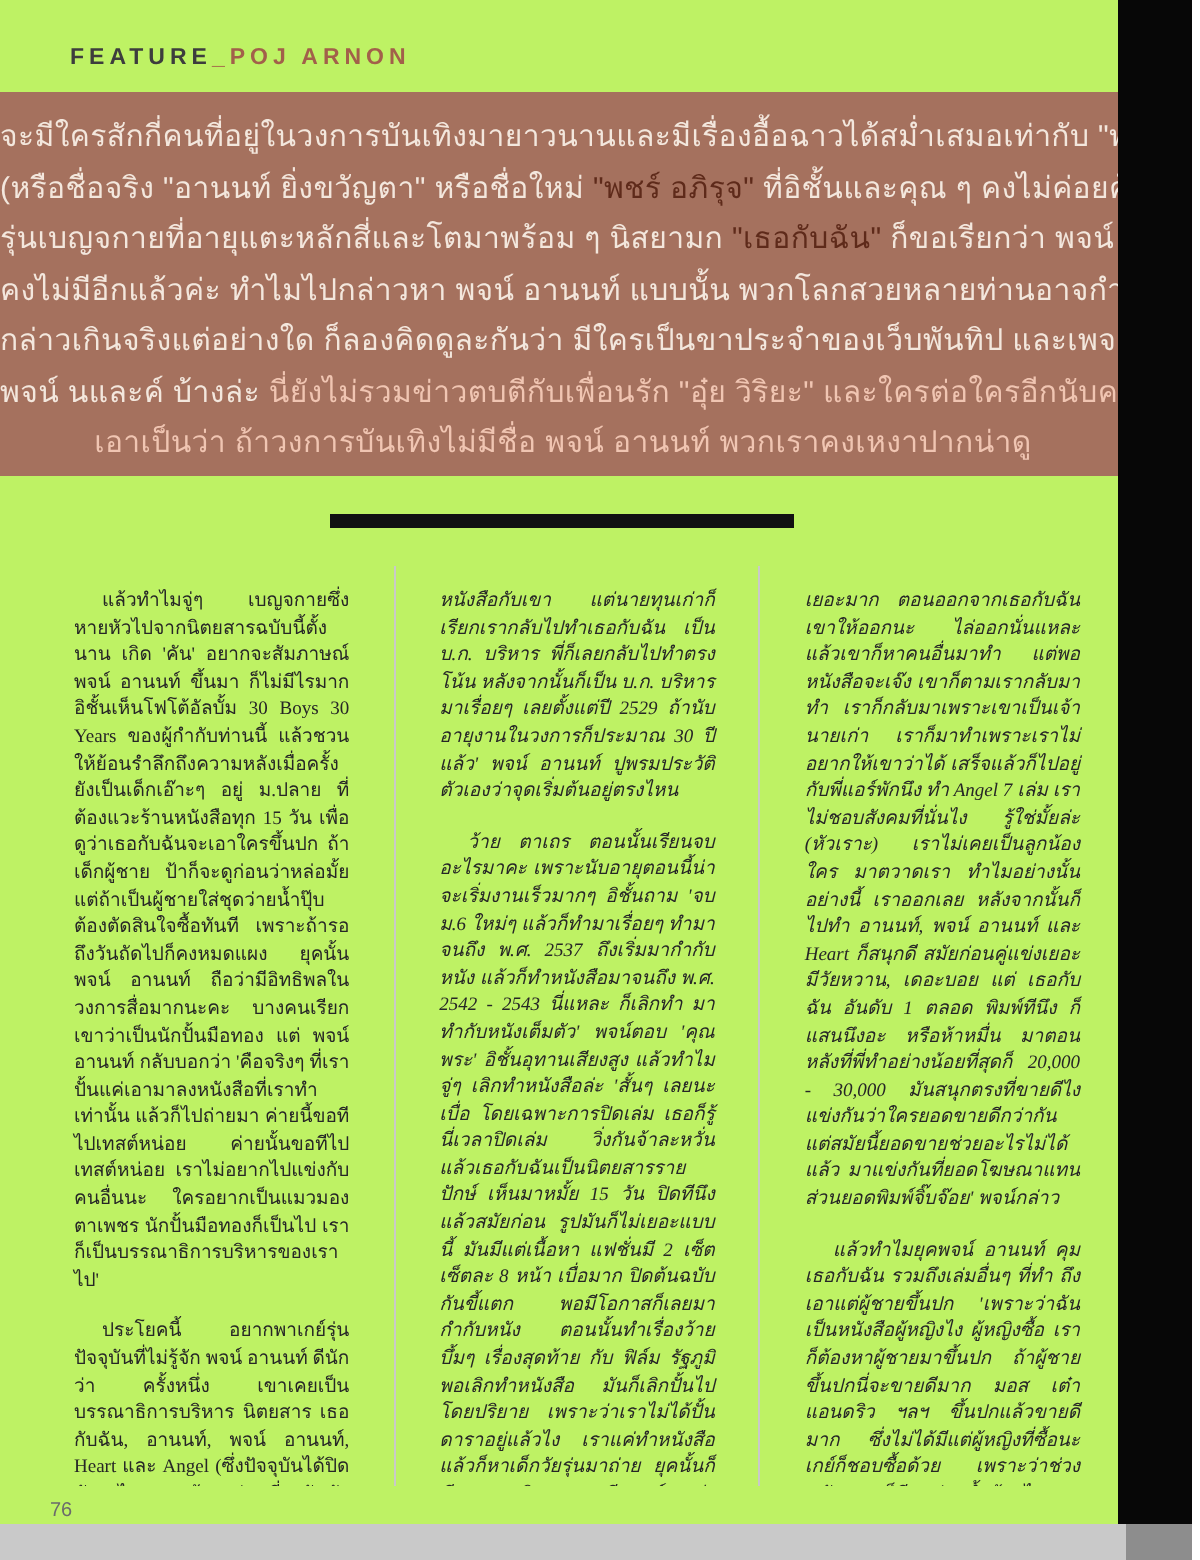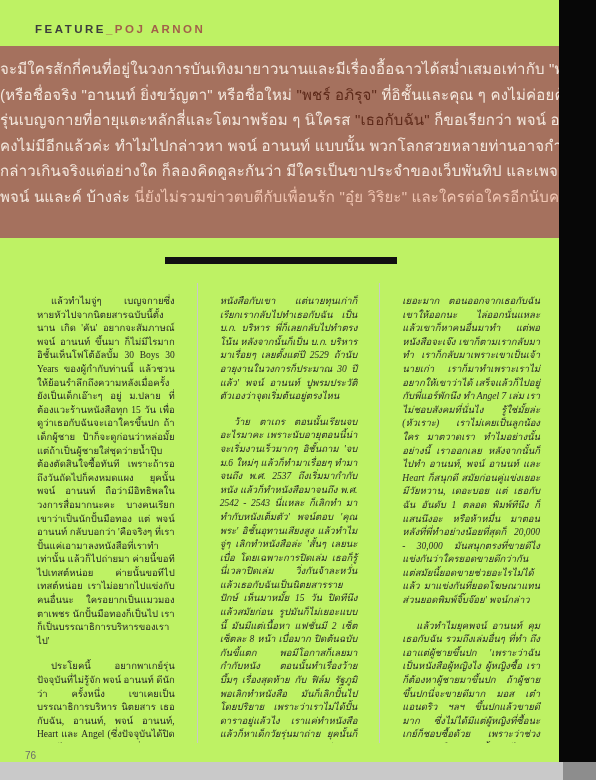--- a/index.html
+++ b/index.html
@@ -60,24 +60,25 @@
 
 <div class="page">
 
   <div class="header">
     <span class="feat">FEATURE</span><span class="sep">_</span><span class="auth">POJ ARNON</span>
   </div>
 
   <div class="intro-block">
     <div class="intro-line"><span class="c-ivory">จะมีใครสักกี่คนที่อยู่ในวงการบันเทิงมายาวนานและมีเรื่องอื้อฉาวได้สม่ำเสมอเท่ากับ "พจน์ อานนท์"</span></div>
     <div class="intro-line"><span class="c-ivory">(หรือชื่อจริง "อานนท์ ยิ่งขวัญตา" หรือชื่อใหม่ </span><span class="c-dark">"พชร์ อภิรุจ"</span><span class="c-ivory"> ที่อิชั้นและคุณ ๆ คงไม่ค่อยคุ้นหูนัก เอาเป็นว่าคน</span></div>
-    <div class="intro-line"><span class="c-ivory">รุ่นเบญจกายที่อายุแตะหลักสี่และโตมาพร้อม ๆ นิใครส </span><span class="c-dark">"เธอกับฉัน"</span><span class="c-ivory"> ก็ขอเรียกว่า พจน์ อานนท์ ชื่อเดิมละกัน)</span></div>
+    <div class="intro-line"><span class="c-ivory">รุ่นเบญจกายที่อายุแตะหลักสี่และโตมาพร้อม ๆ นิสยามก </span><span class="c-dark">"เธอกับฉัน"</span><span class="c-ivory"> ก็ขอเรียกว่า พจน์ อานนท์ ชื่อเดิมละกัน)</span></div>
     <div class="intro-line"><span class="c-ivory">คงไม่มีอีกแล้วค่ะ ทำไมไปกล่าวหา พจน์ อานนท์ แบบนั้น พวกโลกสวยหลายท่านอาจกำลังมึนคำนี้อยู่ อิชั้นไม่ได้</span></div>
     <div class="intro-line"><span class="c-ivory">กล่าวเกินจริงแต่อย่างใด ก็ลองคิดดูละกันว่า มีใครเป็นขาประจำของเว็บพันทิป และเพจ อวยไส้แตก มากเท่ากับ</span></div>
     <div class="intro-line"><span class="c-ivory">พจน์ นและค์ บ้างล่ะ </span><span class="c-pink">นี่ยังไม่รวมข่าวตบตีกับเพื่อนรัก "อุ๋ย วิริยะ" และใครต่อใครอีกนับครั้งไม่ถ้วนนะคะ</span></div>
+    <div class="intro-line"><span class="c-pink">เอาเป็นว่า ถ้าวงการบันเทิงไม่มีชื่อ พจน์ อานนท์ พวกเราคงเหงาปากน่าดู</span></div>
   </div>
 
   <div class="divider-bar"></div>
 
   <div class="columns">
     <div class="col">
       <p class="para indent">แล้วทำไมจู่ๆ เบญจกายซึ่งหายหัวไปจากนิตยสารฉบับนี้ตั้งนาน เกิด 'คัน' อยากจะสัมภาษณ์ พจน์ อานนท์ ขึ้นมา ก็ไม่มีไรมาก อิชั้นเห็นโฟโต้อัลบั้ม 30 Boys 30 Years ของผู้กำกับท่านนี้ แล้วชวนให้ย้อนรำลึกถึงความหลังเมื่อครั้งยังเป็นเด็กเอ๊าะๆ อยู่ ม.ปลาย ที่ต้องแวะร้านหนังสือทุก 15 วัน เพื่อดูว่าเธอกับฉันจะเอาใครขึ้นปก ถ้าเด็กผู้ชาย ป้าก็จะดูก่อนว่าหล่อมั้ย แต่ถ้าเป็นผู้ชายใส่ชุดว่ายน้ำปุ๊บ ต้องตัดสินใจซื้อทันที เพราะถ้ารอถึงวันถัดไปก็คงหมดแผง ยุคนั้น พจน์ อานนท์ ถือว่ามีอิทธิพลในวงการสื่อมากนะคะ บางคนเรียกเขาว่าเป็นนักปั้นมือทอง แต่ พจน์ อานนท์ กลับบอกว่า 'คือจริงๆ ที่เราปั้นแค่เอามาลงหนังสือที่เราทำเท่านั้น แล้วก็ไปถ่ายมา ค่ายนี้ขอทีไปเทสต์หน่อย ค่ายนั้นขอทีไปเทสต์หน่อย เราไม่อยากไปแข่งกับคนอื่นนะ ใครอยากเป็นแมวมองตาเพชร นักปั้นมือทองก็เป็นไป เราก็เป็นบรรณาธิการบริหารของเราไป'</p>
       <p class="para indent">ประโยคนี้ อยากพาเกย์รุ่นปัจจุบันที่ไม่รู้จัก พจน์ อานนท์ ดีนักว่า ครั้งหนึ่ง เขาเคยเป็นบรรณาธิการบริหาร นิตยสาร เธอกับฉัน, อานนท์, พจน์ อานนท์, Heart และ Angel (ซึ่งปัจจุบันได้ปิดตัวลงไปหมดแล้ว) ก่อนที่จะผันตัวเองมาทำกับหนังสักหน่อย เพราะท่านอาจไม่รู้ และหลายท่านคงลืมไปแล้ว '30 ปีแล้วสินะ ตั้งแต่ พ.ศ. 2527 - 2528 อะ ตอนแรกเราทำงานเป็นเด็กเสิร์ฟอยู่โรงแรมแอมบาสเดอร์ ได้ค่าจ้างวันละ 90 บาท ทำเสร็จก็เปลี่ยนชุด ขึ้นรถเมล์ตรงหน้าโรงแรมกลับบ้าน แล้วก็มาเจอ พี่ไก่ สถาพร เขาก็ชวนไปถ่ายแบบ เราก็ไม่เอา ไม่ชอบ ขอไปทำเบื้องหลังได้มั้ย ไปเรียนรู้เบื้องหลัง เขาก็โอเค ก็เลยไปทำ ไปเรียนรู้เสร็จสักพักนึงก็เริ่มหาโฆษณาลงหนังสือเธอกับฉัน สักพักก็เขียนคอลัมน์ด้วย เริ่มหาโฆษณา เริ่มทำแฟชั่น ทำไปทำมาวันนึงพี่ไก่ก็มีปัญหากับนายทุน เขาก็ออกไปทำนิตยสาร ทราย เราก็ไปทำ</p>
     </div>
     <div class="col">

